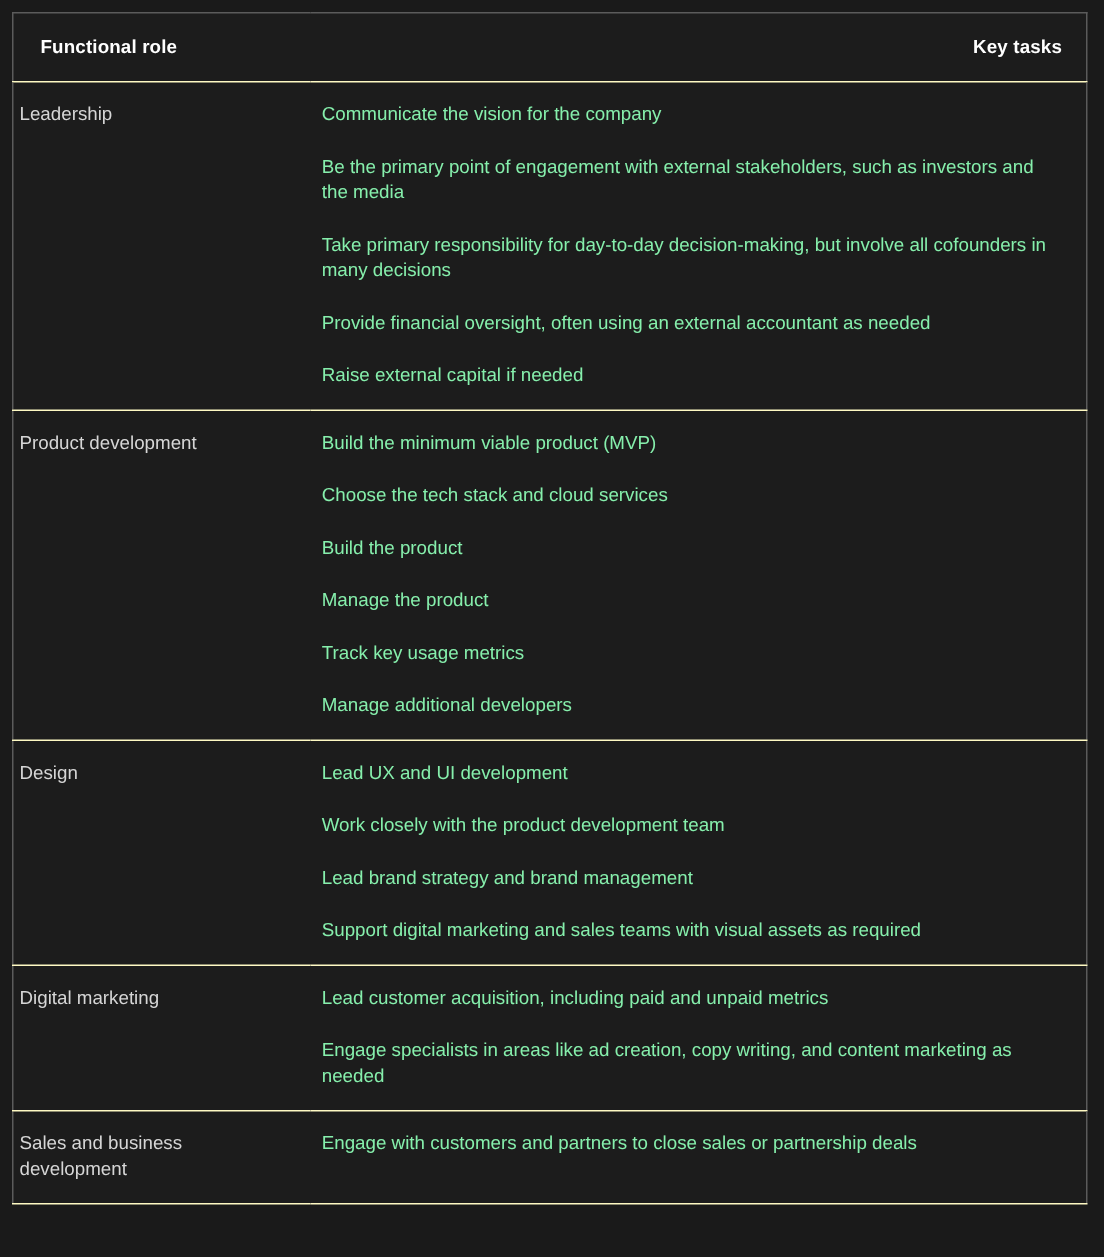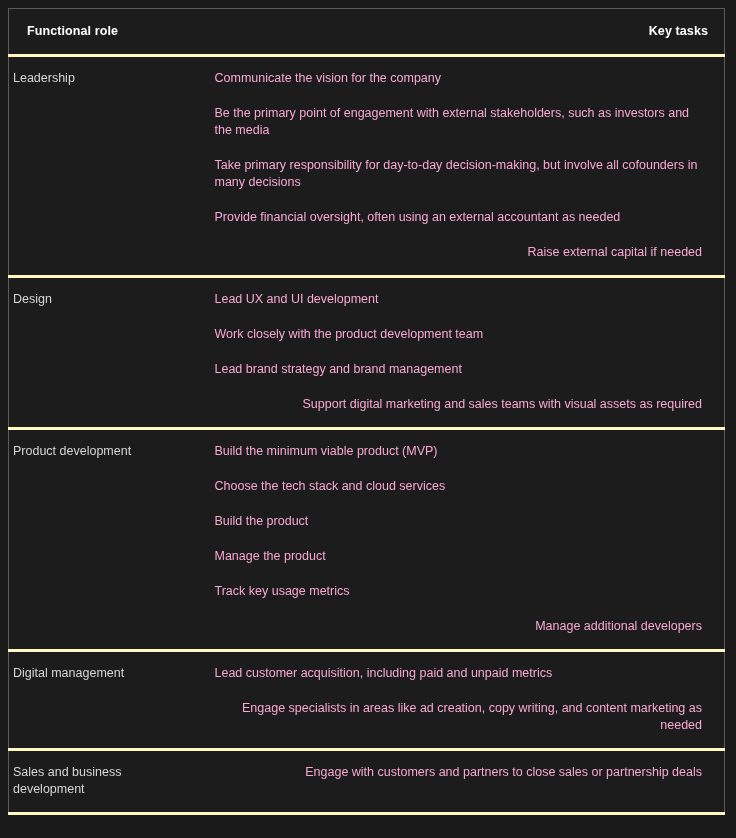--- a/index.html
+++ b/index.html
@@ -37,21 +37,21 @@
     background: #1c1c1c;
     border: 1px solid #5b5b5b;
     table-layout: fixed;
   }
 
   table.roles-table col.c-role  { width: 198px; }
   table.roles-table col.c-tasks { width: 518px; }
 
   table.roles-table th,
   table.roles-table td {
-    border-bottom: 3px solid #fef9c3;
+    border-bottom: 1px solid #fef9c3;
     text-align: left;
     vertical-align: top;
     padding: 0;
     margin-top: 35px;
   }
 
   table.roles-table thead th {
     padding: 14px 16px 15px 18px;
     font-size: 12.5px;
     font-weight: bold;
@@ -84,25 +84,24 @@
 
   .task-list {
     margin: 0;
     padding: 0;
     list-style: none;
   }
   .task-list li {
     margin: 0 0 18px 0;
     padding: 0;
     line-height: 17px;
-    color: #f9a8d4;
+    color: #86efac;
   }
   .task-list li:last-child {
     margin-bottom: 0;
-    text-align: right;
   }
 </style>
 </head>
 <body>
 
 <div id="page">
   <div class="table-wrap">
     <table class="roles-table">
       <colgroup>
         <col class="c-role">
@@ -124,49 +123,49 @@
                 <li>Communicate the vision for the company</li>
                 <li>Be the primary point of engagement with external stakeholders, such as investors and the media</li>
                 <li>Take primary responsibility for day-to-day decision-making, but involve all cofounders in many decisions</li>
                 <li>Provide financial oversight, often using an external accountant as needed</li>
                 <li>Raise external capital if needed</li>
               </ul>
             </td>
           </tr>
           <tr>
             <td class="role-cell">
-              <span class="role-name">Design</span>
-            </td>
-            <td class="tasks-cell">
-              <ul class="task-list">
-                <li>Lead UX and UI development</li>
-                <li>Work closely with the product development team</li>
-                <li>Lead brand strategy and brand management</li>
-                <li>Support digital marketing and sales teams with visual assets as required</li>
-              </ul>
-            </td>
-          </tr>
-          <tr>
-            <td class="role-cell">
               <span class="role-name">Product development</span>
             </td>
             <td class="tasks-cell">
               <ul class="task-list">
                 <li>Build the minimum viable product (MVP)</li>
                 <li>Choose the tech stack and cloud services</li>
                 <li>Build the product</li>
                 <li>Manage the product</li>
                 <li>Track key usage metrics</li>
                 <li>Manage additional developers</li>
               </ul>
             </td>
           </tr>
           <tr>
             <td class="role-cell">
-              <span class="role-name">Digital management</span>
+              <span class="role-name">Design</span>
+            </td>
+            <td class="tasks-cell">
+              <ul class="task-list">
+                <li>Lead UX and UI development</li>
+                <li>Work closely with the product development team</li>
+                <li>Lead brand strategy and brand management</li>
+                <li>Support digital marketing and sales teams with visual assets as required</li>
+              </ul>
+            </td>
+          </tr>
+          <tr>
+            <td class="role-cell">
+              <span class="role-name">Digital marketing</span>
             </td>
             <td class="tasks-cell">
               <ul class="task-list">
                 <li>Lead customer acquisition, including paid and unpaid metrics</li>
                 <li>Engage specialists in areas like ad creation, copy writing, and content marketing as needed</li>
               </ul>
             </td>
           </tr>
           <tr>
             <td class="role-cell">

